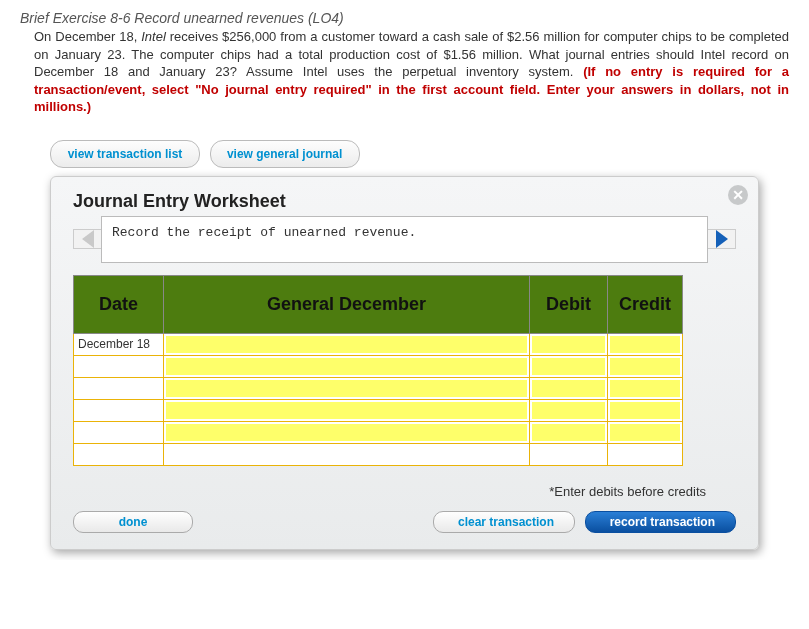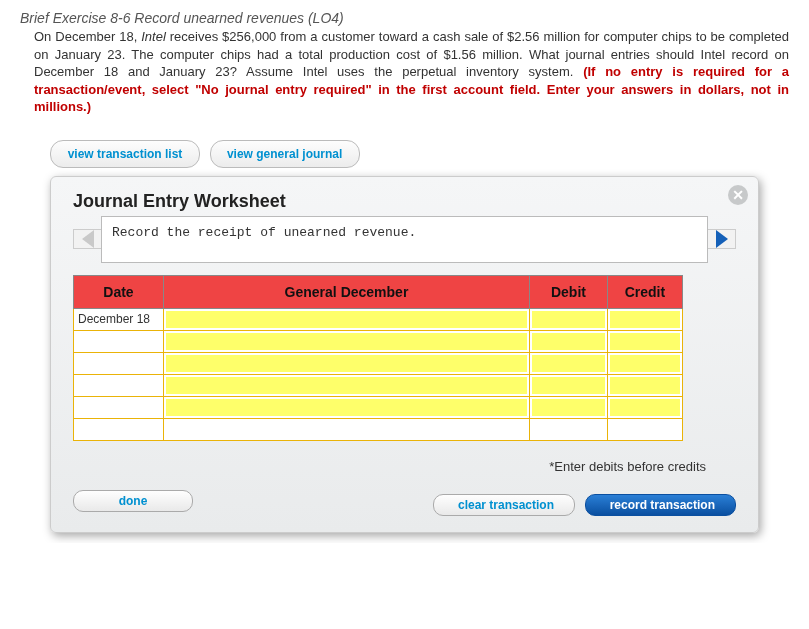--- a/index.html
+++ b/index.html
@@ -132,25 +132,25 @@
     padding: 8px 10px 22px 10px;
     font-family: "Courier New", monospace;
     font-size: 13px;
   }
   table.je {
     border-collapse: collapse;
     width: 100%;
     background: #fff;
   }
   table.je th {
-    background: #ef4444;
+    background: #4d7c0f;
     color: #111;
     font-weight: bold;
-    font-size: 14px;
-    padding: 8px 6px;
+    font-size: 18px;
+    padding: 18px 6px;
     border: 1px solid #888;
     text-align: center;
   }
   table.je td {
     border: 1px solid #eab308;
     height: 22px;
     padding: 2px 4px;
     font-size: 12px;
     vertical-align: middle;
   }
@@ -185,21 +185,20 @@
     text-align: center;
   }
   .pill-light {
     background: linear-gradient(#fefefe,#e9e9e9);
     color: #0090d0;
   }
   .pill-blue {
     background: linear-gradient(#2a7fd6,#0a4fa0);
     border-color: #0a4fa0;
     color: #fff;
-    margin-top: 8px;
   }
   .bottom-right .pill { margin-left: 6px; padding-left: 24px; }
 </style>
 </head>
 <body>
 
 <div class="exercise-header">Brief Exercise 8-6 Record unearned revenues (LO4)</div>
 <div class="problem-text">
   <span>On December 18, </span><span class="italic">Intel</span><span> receives $256,000 from a customer toward a cash sale of $2.56 million for computer chips to be completed on January 23. The computer chips had a total production cost of $1.56 million. What journal entries should Intel record on December 18 and January 23? Assume Intel uses the perpetual inventory system. </span><span class="warning">(If no entry is required for a transaction/event, select "No journal entry required" in the first account field. Enter your answers in dollars, not in millions.)</span>
 </div>

